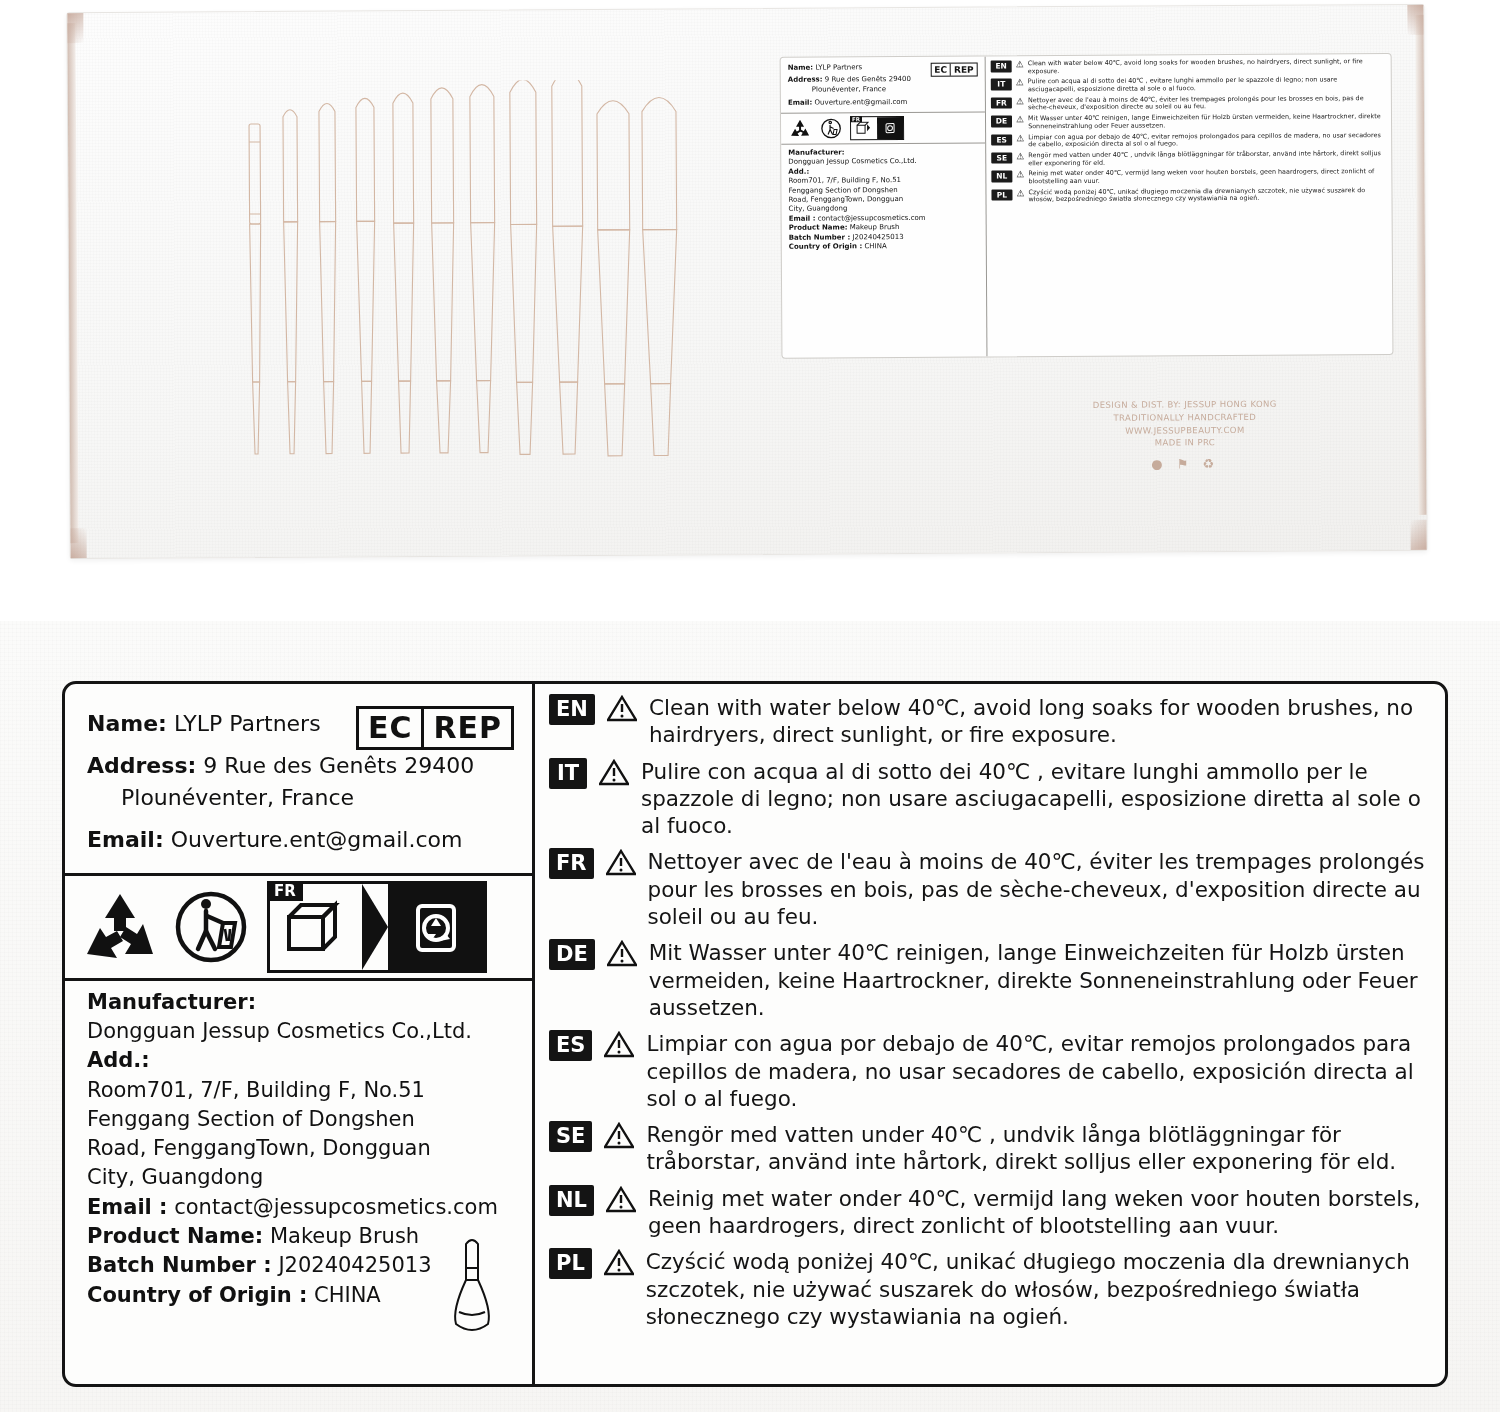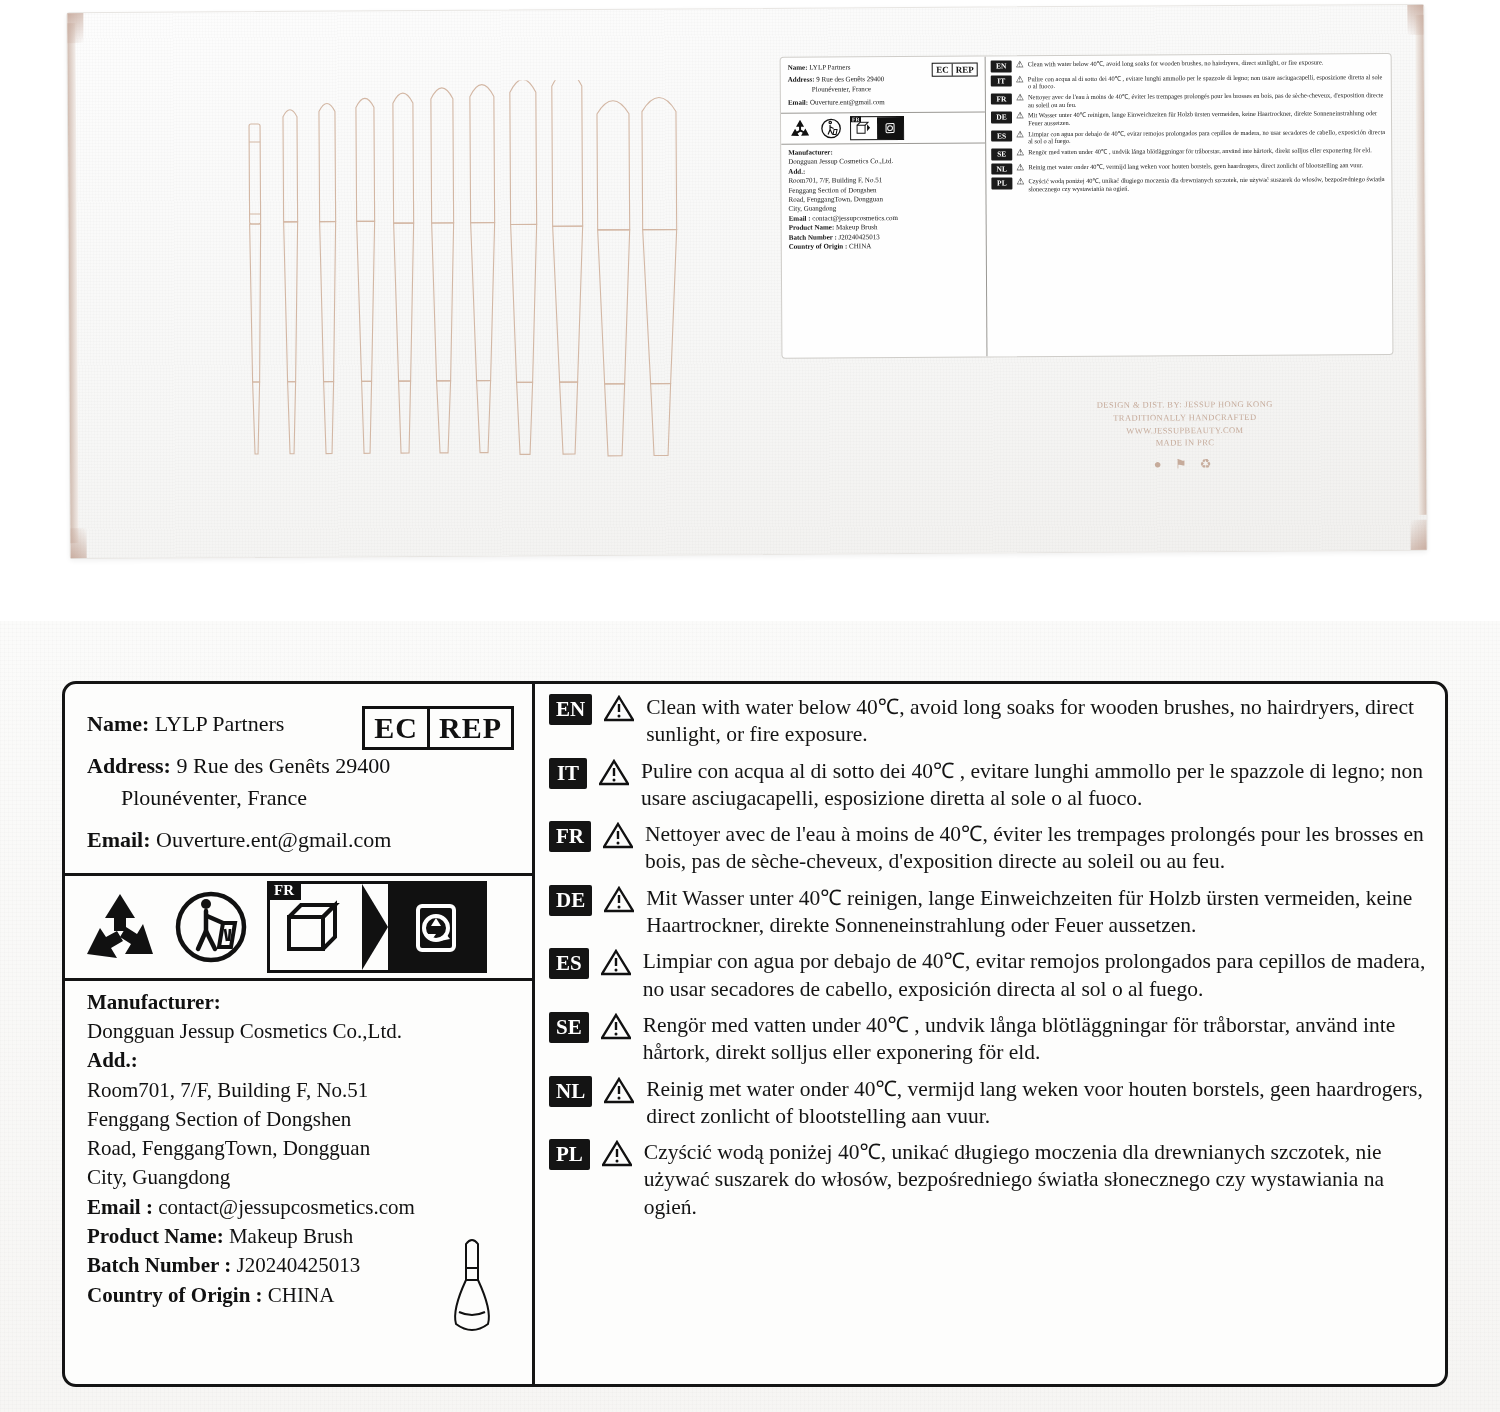--- a/index.html
+++ b/index.html
@@ -1,18 +1,18 @@
 <!DOCTYPE html>
 <html><head>
 <meta charset="utf-8">
 <style>
   html,body{margin:0;padding:0;background:#ffffff;}
   body{width:1500px;height:1412px;font-family:"DejaVu Sans",sans-serif;color:#111;overflow:hidden;}
 
-  .page{position:relative;width:1500px;height:1412px;font-family:Liberation Serif, serif;}
+  .page{position:relative;width:1500px;height:1412px;}
 
   
   .photo-top{
     position:absolute;left:0;top:0;width:1500px;height:610px;
     background:#ffffff;
   }
   .box{
     position:absolute;left:68px;top:8px;width:1356px;height:545px;
     background:
       repeating-linear-gradient(0deg, rgba(0,0,0,0.012) 0px, rgba(0,0,0,0.012) 1px, transparent 1px, transparent 3px),

